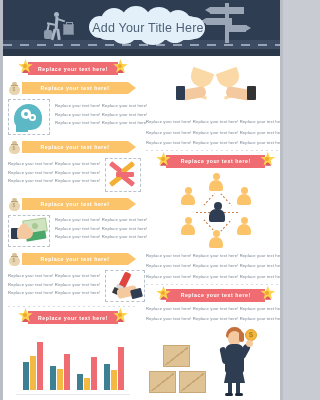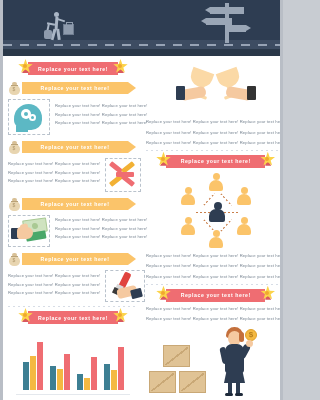--- a/index.html
+++ b/index.html
@@ -301,20 +301,33 @@
         <div class="tv-case"></div>
     </div>
 
     <div class="signpost">
       <div class="sp-pole"></div>
       <div class="sp-arm sp-a1"></div>
       <div class="sp-arm sp-a2"></div>
       <div class="sp-arm sp-a3"></div>
     </div>
 
+    <div class="cloud-wrap">
+      <div class="cloud"></div>
+      <div class="puff p1"></div>
+        <div class="puff p2"></div>
+        <div class="puff p3"></div>
+      <div class="puff p4"></div>
+        <div class="puff p5"></div>
+        <div class="puff p6"></div>
+      <div class="puff p7"></div>
+        <div class="puff p8"></div>
+        <div class="puff p9"></div>
+      <div class="cloud-title">Add Your Title Here</div>
+    </div>
 
     <div class="header-base"></div>
   </div>
 
   <div class="body-area">
 
     <div class="col col-left">
 
       <div class="sec">
         <div class="ribbon">

